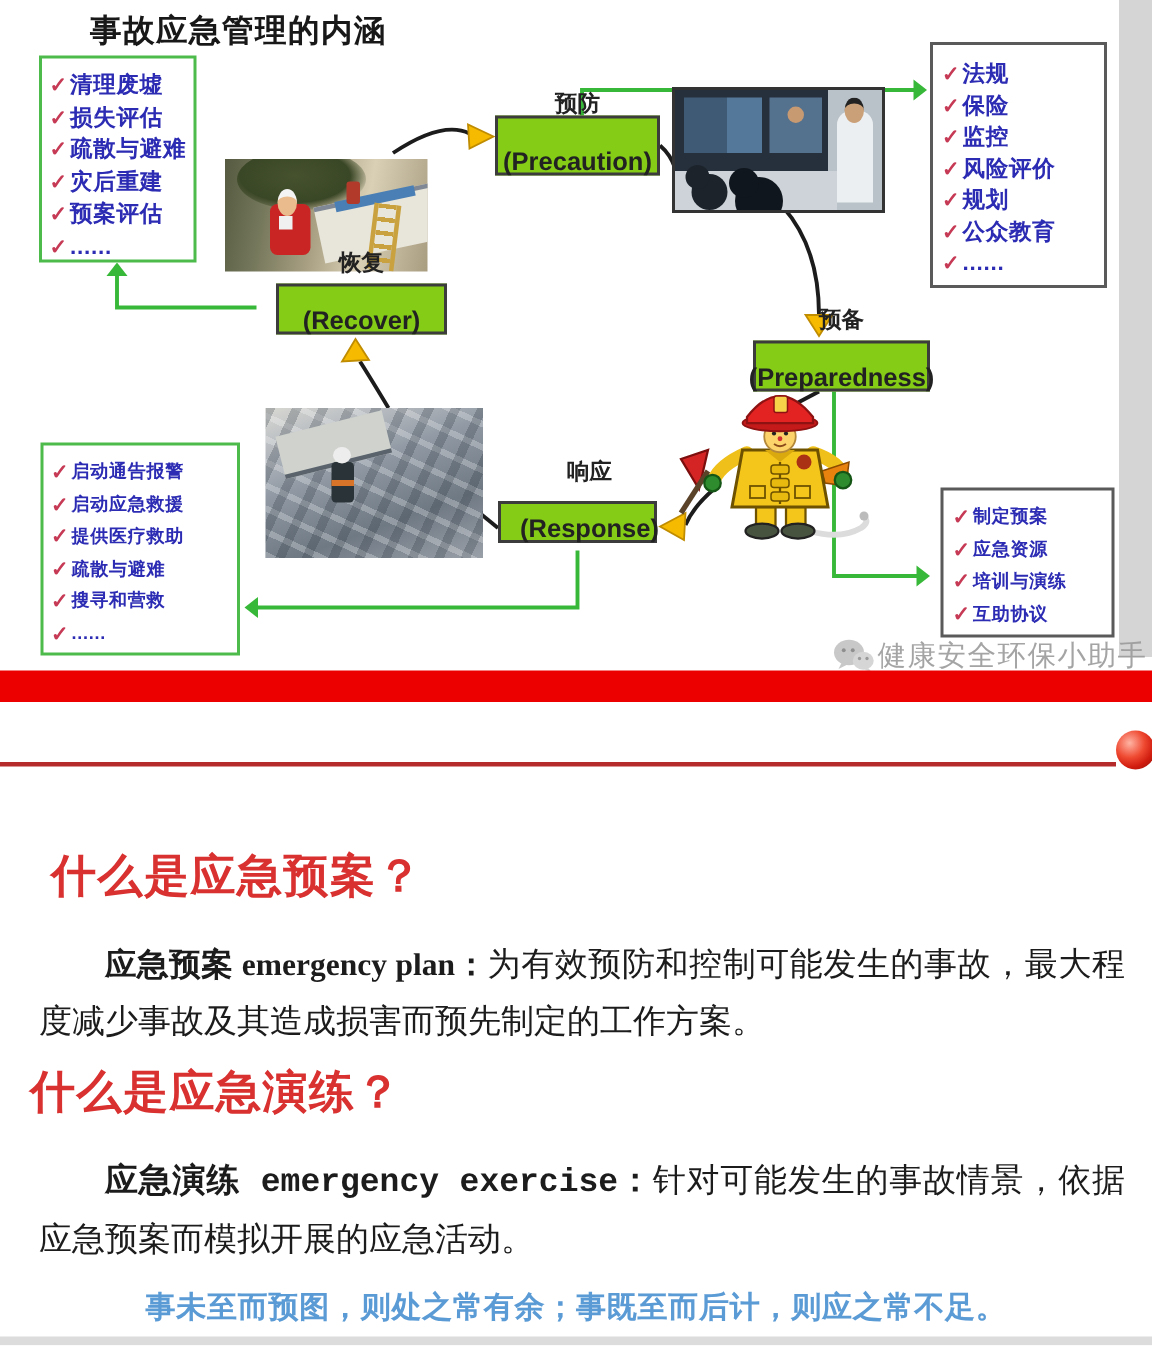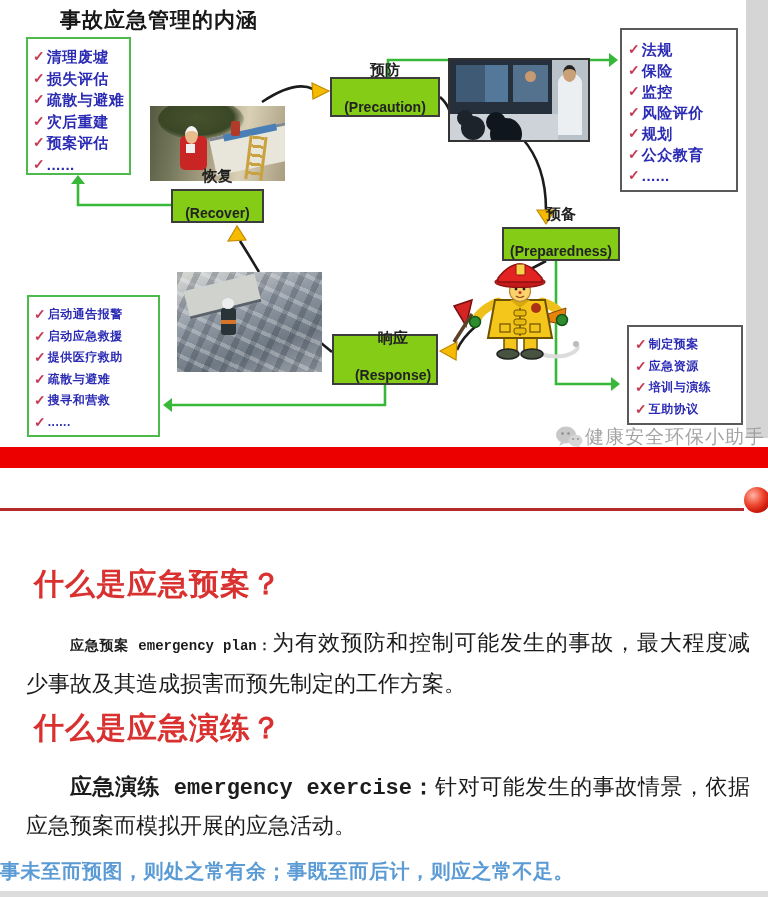--- a/index.html
+++ b/index.html
@@ -26,25 +26,25 @@
   #list-recover{left:26px;top:37px;width:105px;height:138px;padding:7px 2px 0 5px;}
   #list-precaution{left:620px;top:28px;width:118px;height:164px;padding:9px 2px 0 6px;}
   #list-response{left:27px;top:295px;width:133px;height:142px;padding:7px 2px 0 5px;}
   #list-preparedness{left:627px;top:325px;width:116px;height:100px;padding:7px 2px 0 6px;}
 
   
   .phase{position:absolute;background:#84cc16;border:2px solid #3c3c3c;z-index:3;
     display:flex;flex-direction:column;align-items:center;justify-content:flex-end;
     box-sizing:border-box;gap:22px;}
   .phase .zh{font-weight:bold;font-size:15px;color:#222;line-height:16px;}
-  .phase .en{font-weight:bold;font-size:14px;color:#222;line-height:15px;}
+  .phase .en{font-weight:bold;font-size:17px;color:#222;line-height:15px;}
   #phase-precaution{left:330px;top:77px;width:110px;height:40px;}
   #phase-preparedness{left:490px;top:227px;width:118px;height:34px;margin-left:12px;}
-  #phase-recover{left:171px;top:189px;width:93px;height:34px;}
-  #phase-response{left:332px;top:334px;width:106px;height:51px;padding-left:16px;}
+  #phase-recover{left:184px;top:189px;width:114px;height:34px;}
+  #phase-response{left:332px;top:334px;width:106px;height:28px;padding-left:16px;}
 
   
   #connectors{left:0;top:0;z-index:1;}
   .k{stroke:#1c1c1c;stroke-width:2.6;fill:none;}
   .g{stroke:#38b838;stroke-width:2.6;fill:none;}
   .gf{fill:#38b838;}
   .y{fill:#f6ba00;stroke:#c08c00;stroke-width:1.2;}
 
   
   .photo{position:absolute;overflow:hidden;z-index:2;}
@@ -63,28 +63,28 @@
 
   
   #red-banner{left:0;top:447px;width:768px;height:21px;background:#ec0000;z-index:5;}
   #divider-line{left:0;top:508px;width:744px;height:3px;background:#b52b2b;}
   #seal-emblem{left:744px;top:487px;width:26px;height:26px;border-radius:50%;
     background:radial-gradient(circle at 35% 32%,#ffb4a4 0%,#ef4a32 40%,#d21e10 65%,#8e0d05 100%);}
 
   
   .red-heading{position:absolute;font-weight:bold;font-size:30px;color:#d93030;letter-spacing:1px;}
   #heading-plan{left:34px;top:564px;}
-  #heading-exercise{left:34px;top:708px;}
+  #heading-exercise{left:20px;top:708px;}
   .para{position:absolute;left:26px;right:18px;font-family:"Liberation Serif",serif;
     font-size:22px;line-height:37px;color:#1c1c1c;text-indent:44px;text-align:justify;}
   #para-plan{top:602px;}
   #para-exercise{top:746px;}
-  .lead-sans{font-weight:bold;font-family:Liberation Mono, monospace;font-size:14px;}
+  .lead-sans{font-weight:bold;font-family:Liberation Serif, serif;font-size:21px;}
   .lead-serif{font-weight:bold;font-family:Liberation Mono, monospace;}
-  #footer-quote{left:0;top:858px;width:768px;text-align:left;font-weight:bold;
+  #footer-quote{left:0;top:858px;width:768px;text-align:center;font-weight:bold;
     font-size:20px;color:#5b9bd5;letter-spacing:0.5px;}
   #bottom-strip{left:0;top:891px;width:768px;height:6px;background:#dcdcdc;}
 </style>
 </head>
 <body>
 
 <div id="page">
 
   <div id="edge-band" class="abs"></div>
 

